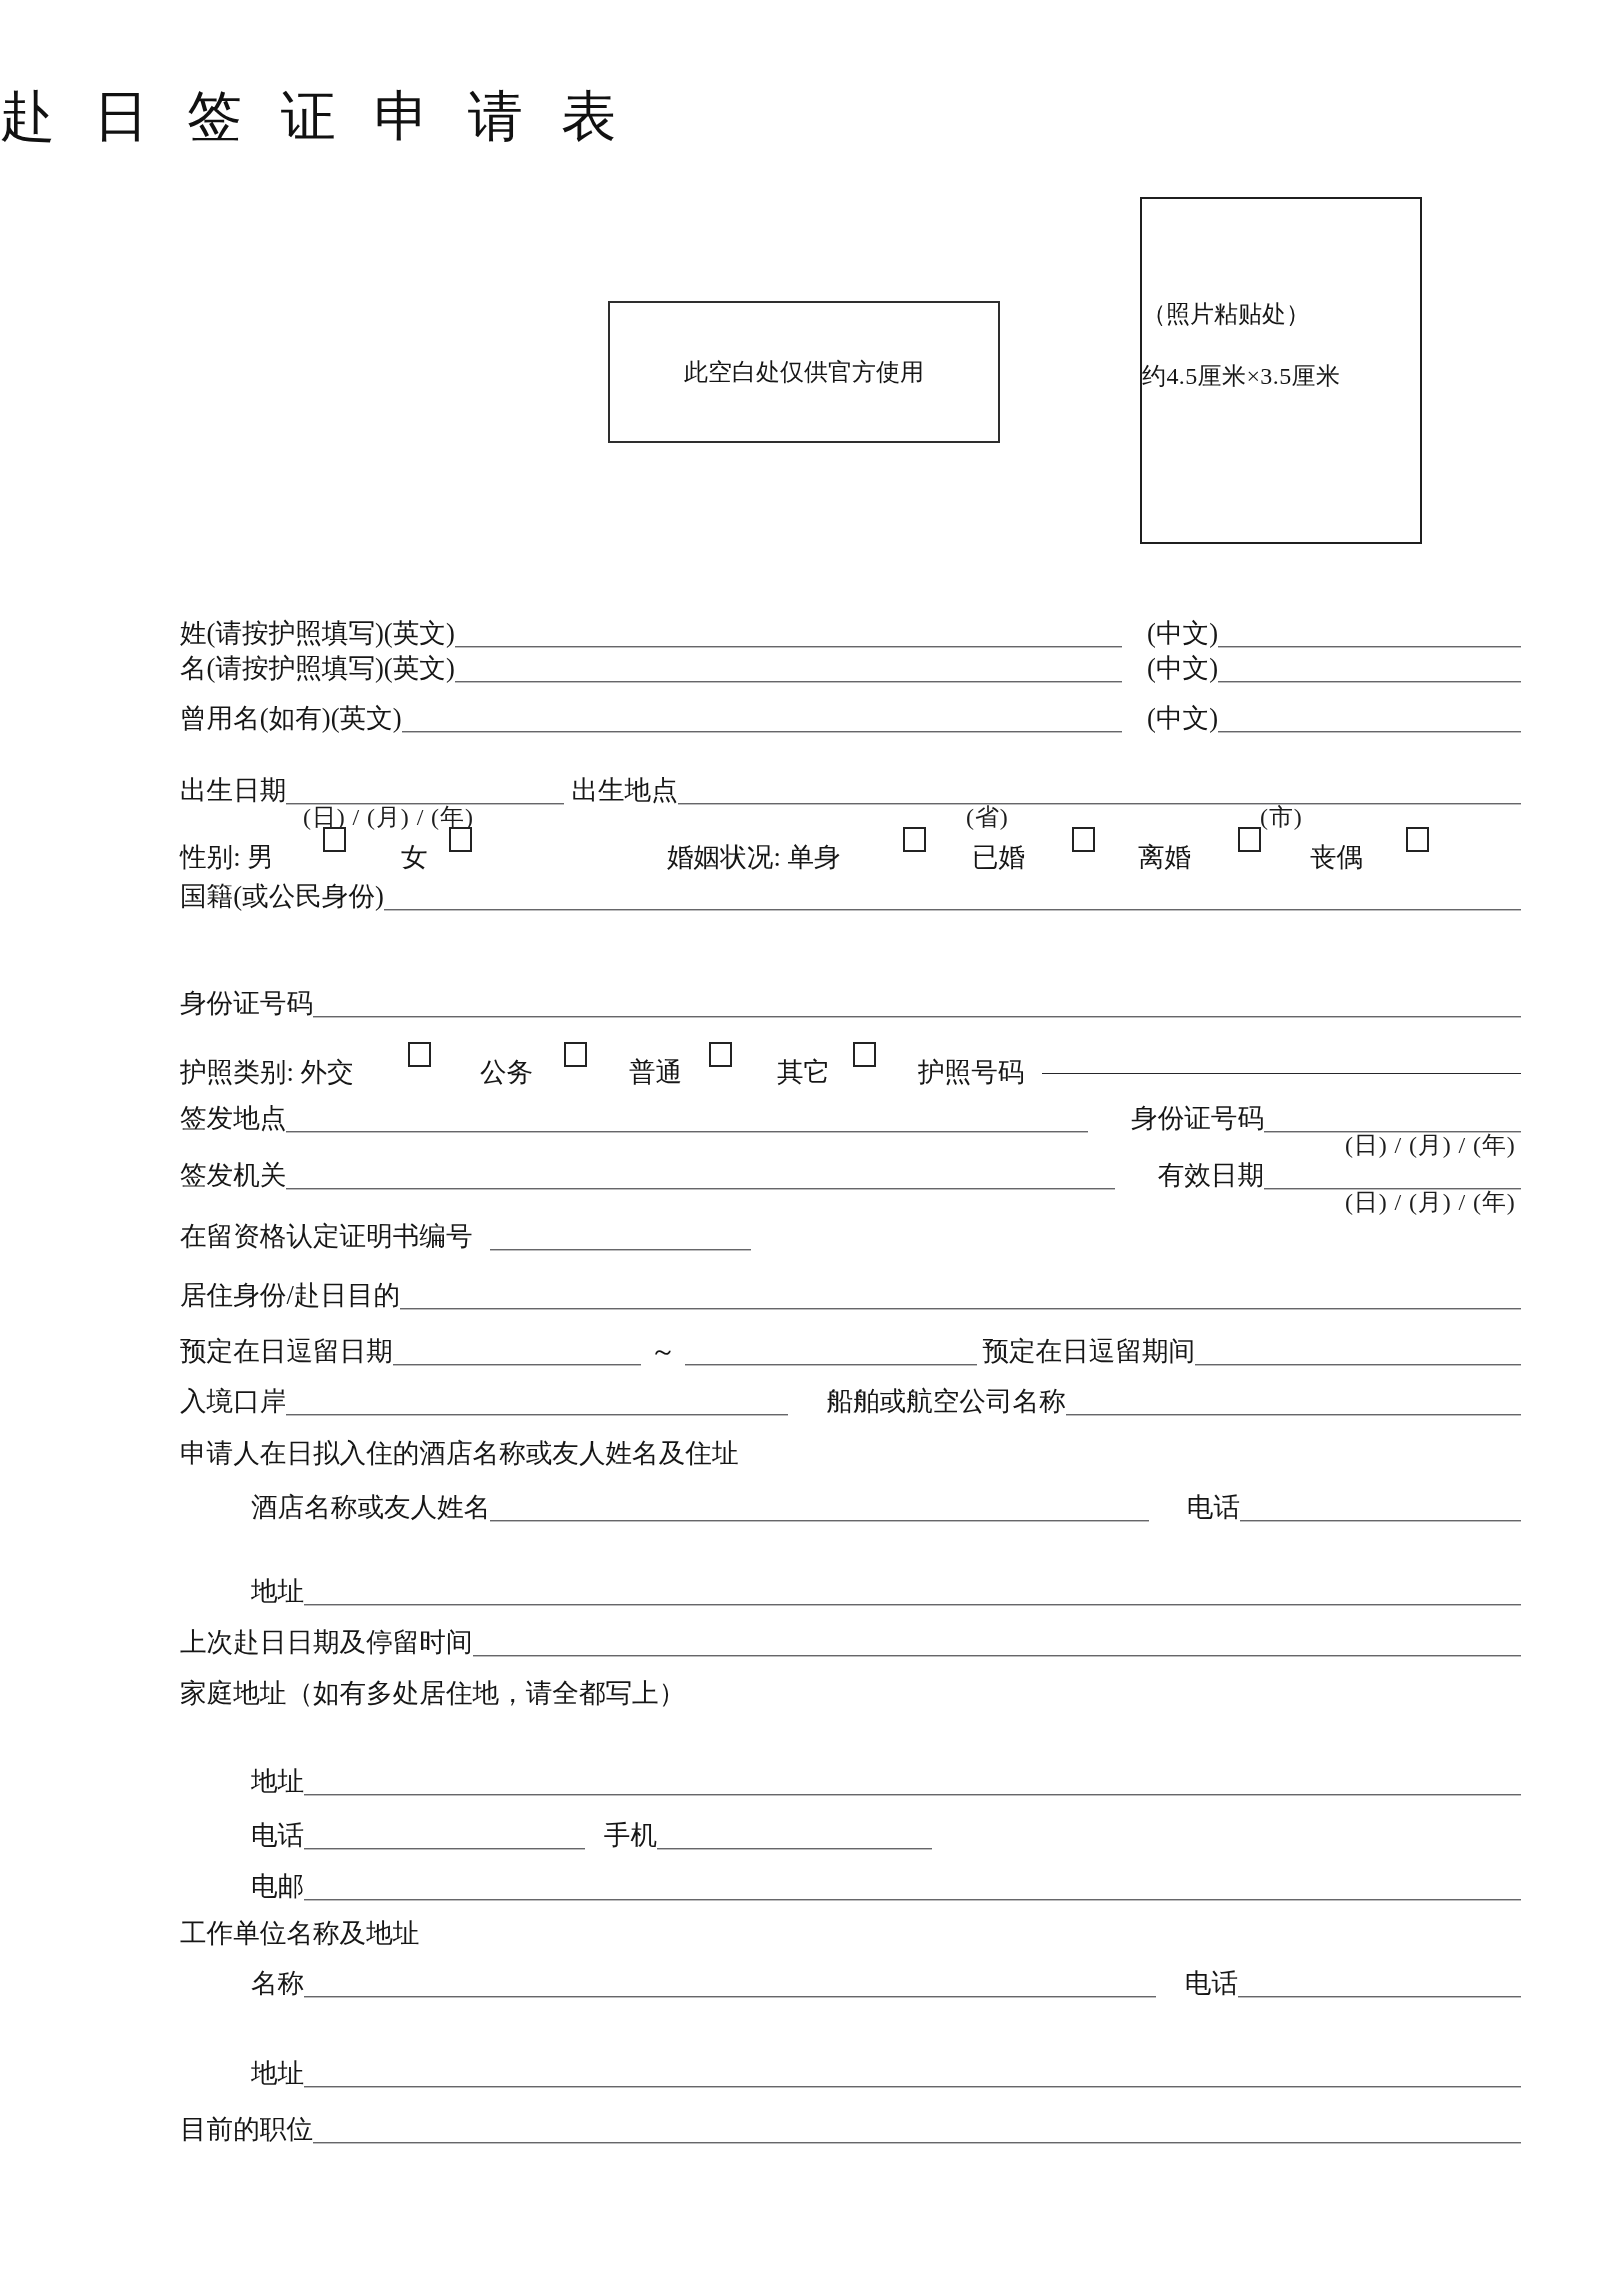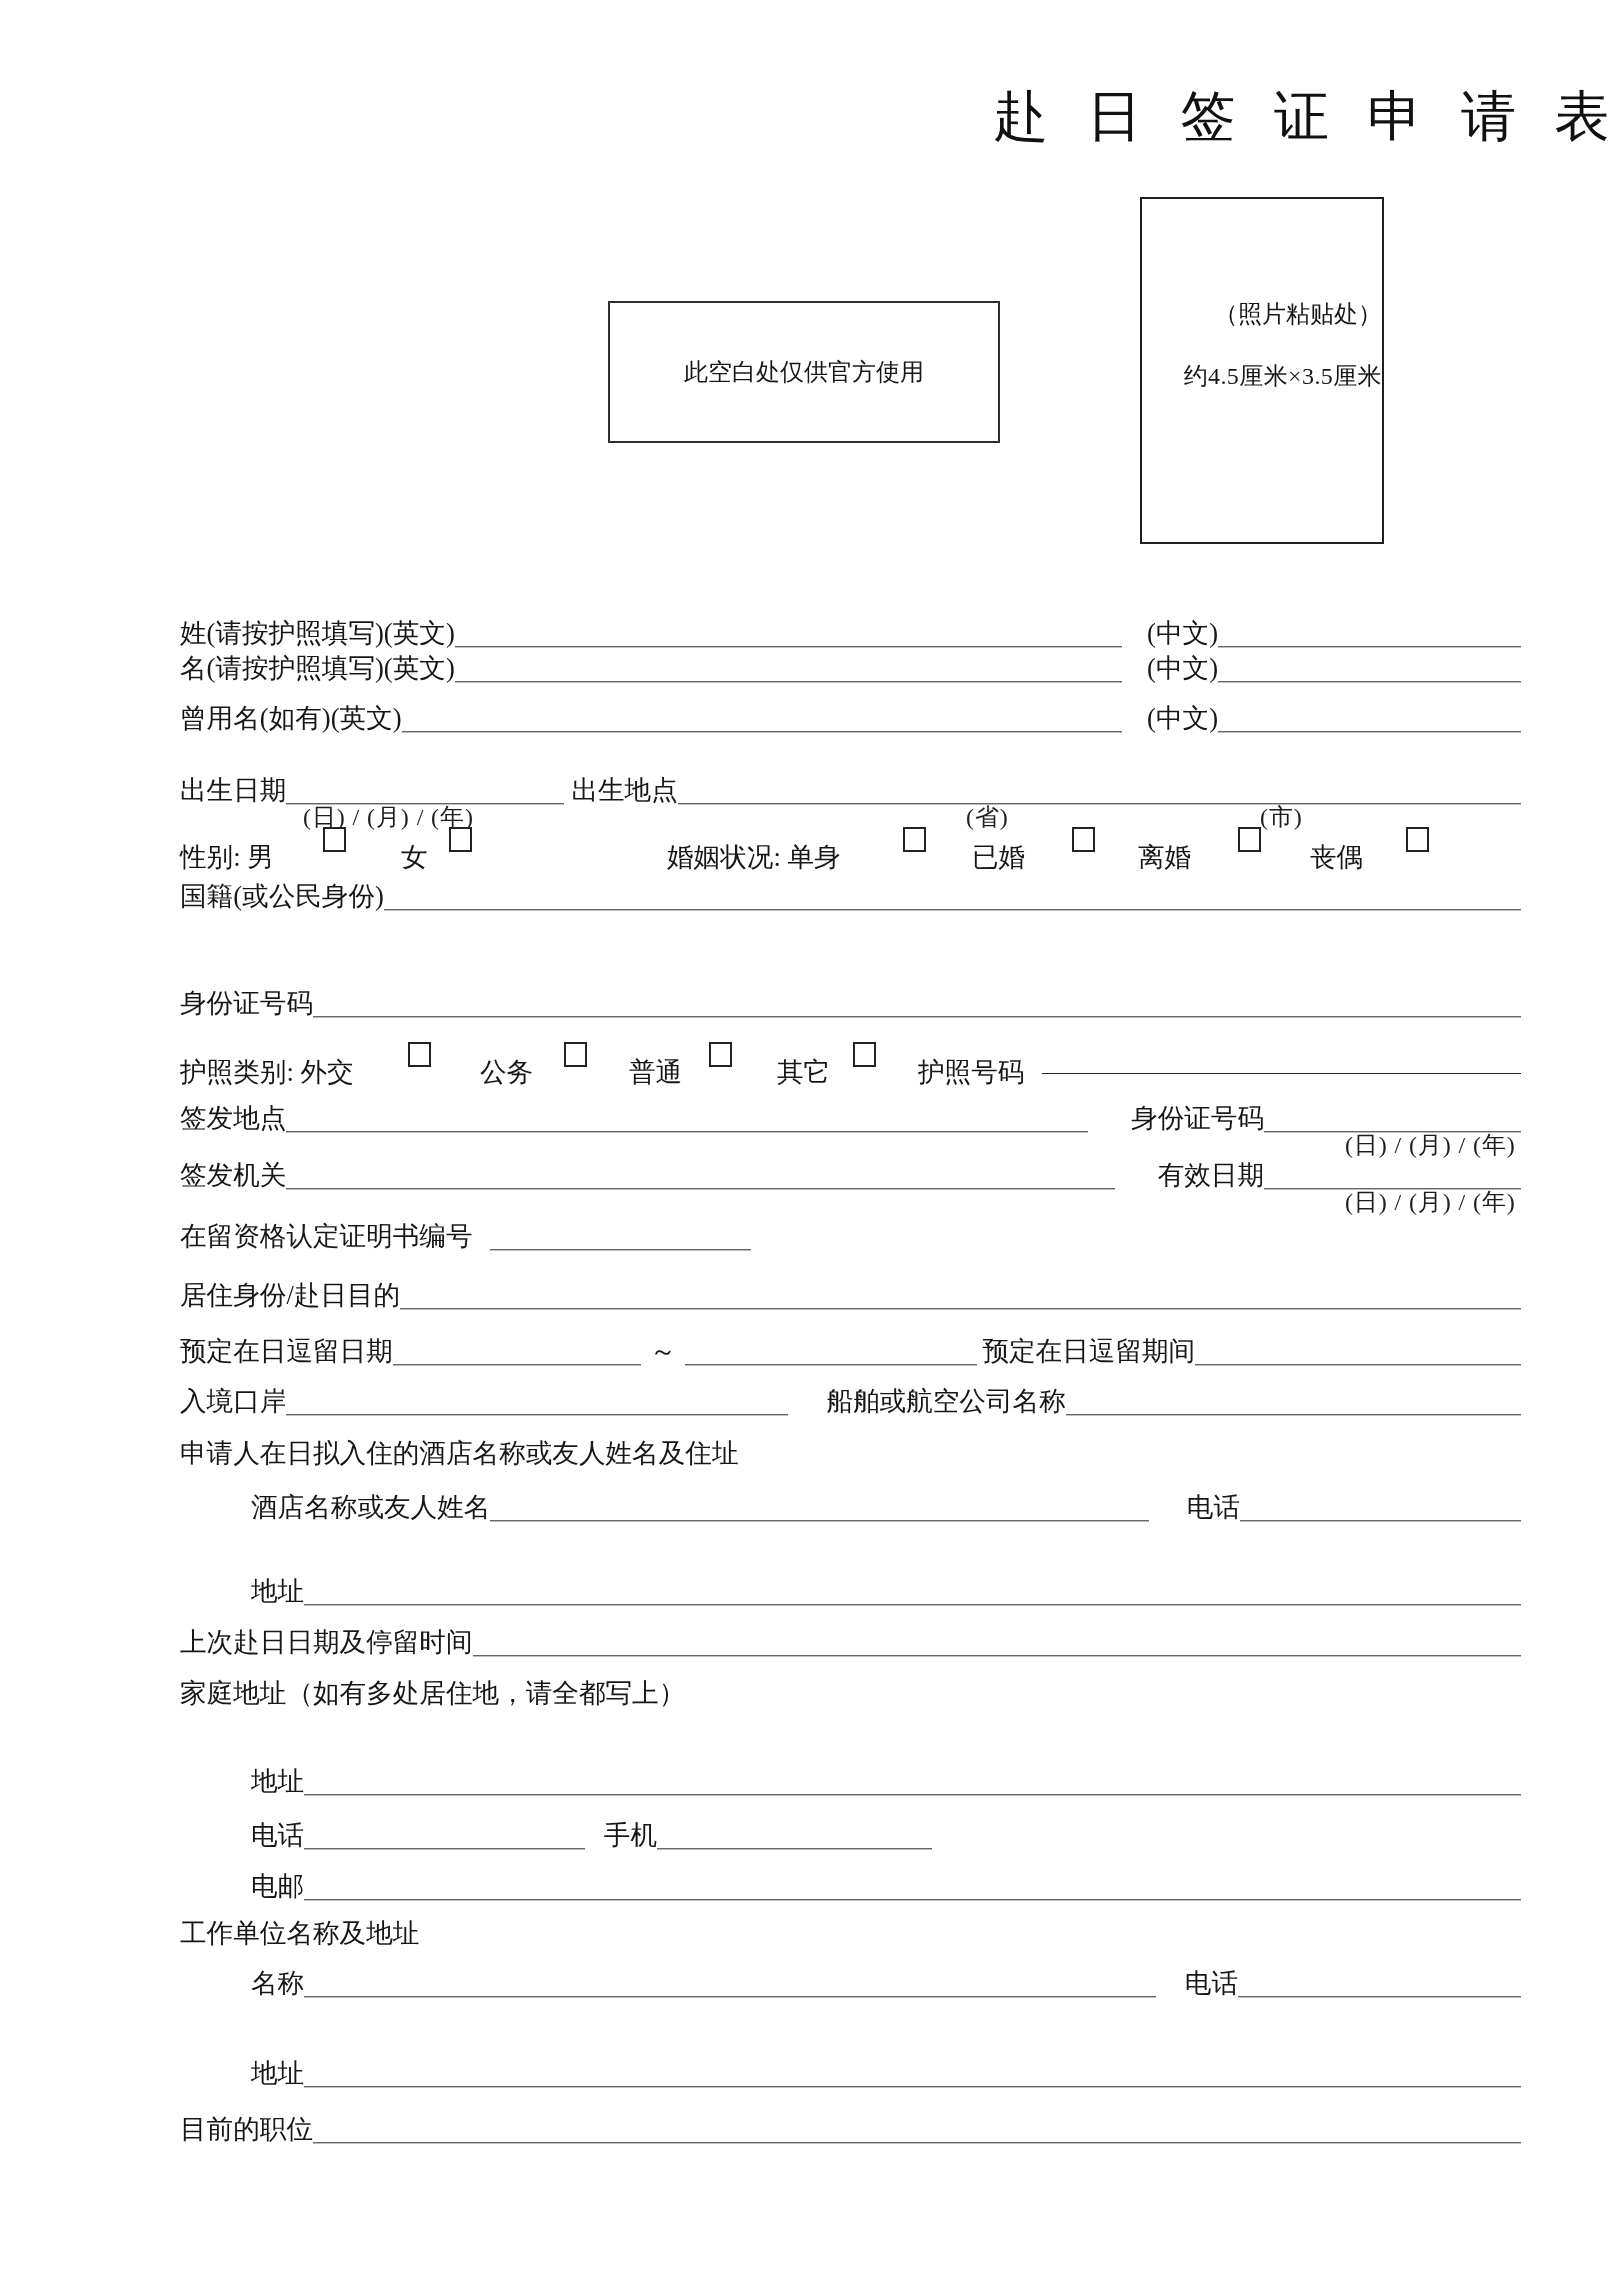--- a/index.html
+++ b/index.html
@@ -6,38 +6,38 @@
   .page {
     position:relative;
     width:1622px; height:2295px;
     background:#ffffff;
     color:#161616;
     font-family:"Liberation Serif","DejaVu Serif",serif;
     overflow:hidden;
   }
   .title {
     position:absolute; top:81px; left:0; width:100%;
-    text-align:right;
+    text-align:left;
     font-size:55px; line-height:71px;
     letter-spacing:12.4px;
     white-space:nowrap;
     color:#111;
   }
   .official-box {
     position:absolute; left:608px; top:301px; width:392px; height:142px;
     border:2.7px solid #2e2e2e;
     display:flex; align-items:center; justify-content:center;
     font-size:24px;
     box-sizing:border-box;
   }
   .photo-box {
-    position:absolute; left:1140px; top:197px; width:244px; height:347px;
+    position:absolute; left:1140px; top:197px; width:282px; height:347px;
     border:2.7px solid #1f1f1f;
     box-sizing:border-box;
-    text-align:right;
+    text-align:left;
     font-size:24px;
   }
   .photo-box .cap1 { margin-top:99px; }
   .photo-box .cap2 { margin-top:30px; letter-spacing:0.4px; }
 
   .row {
     position:absolute; left:180px; right:101px; height:39px;
     display:flex; align-items:baseline;
     font-size:26.6px; line-height:35px;
     white-space:nowrap;

